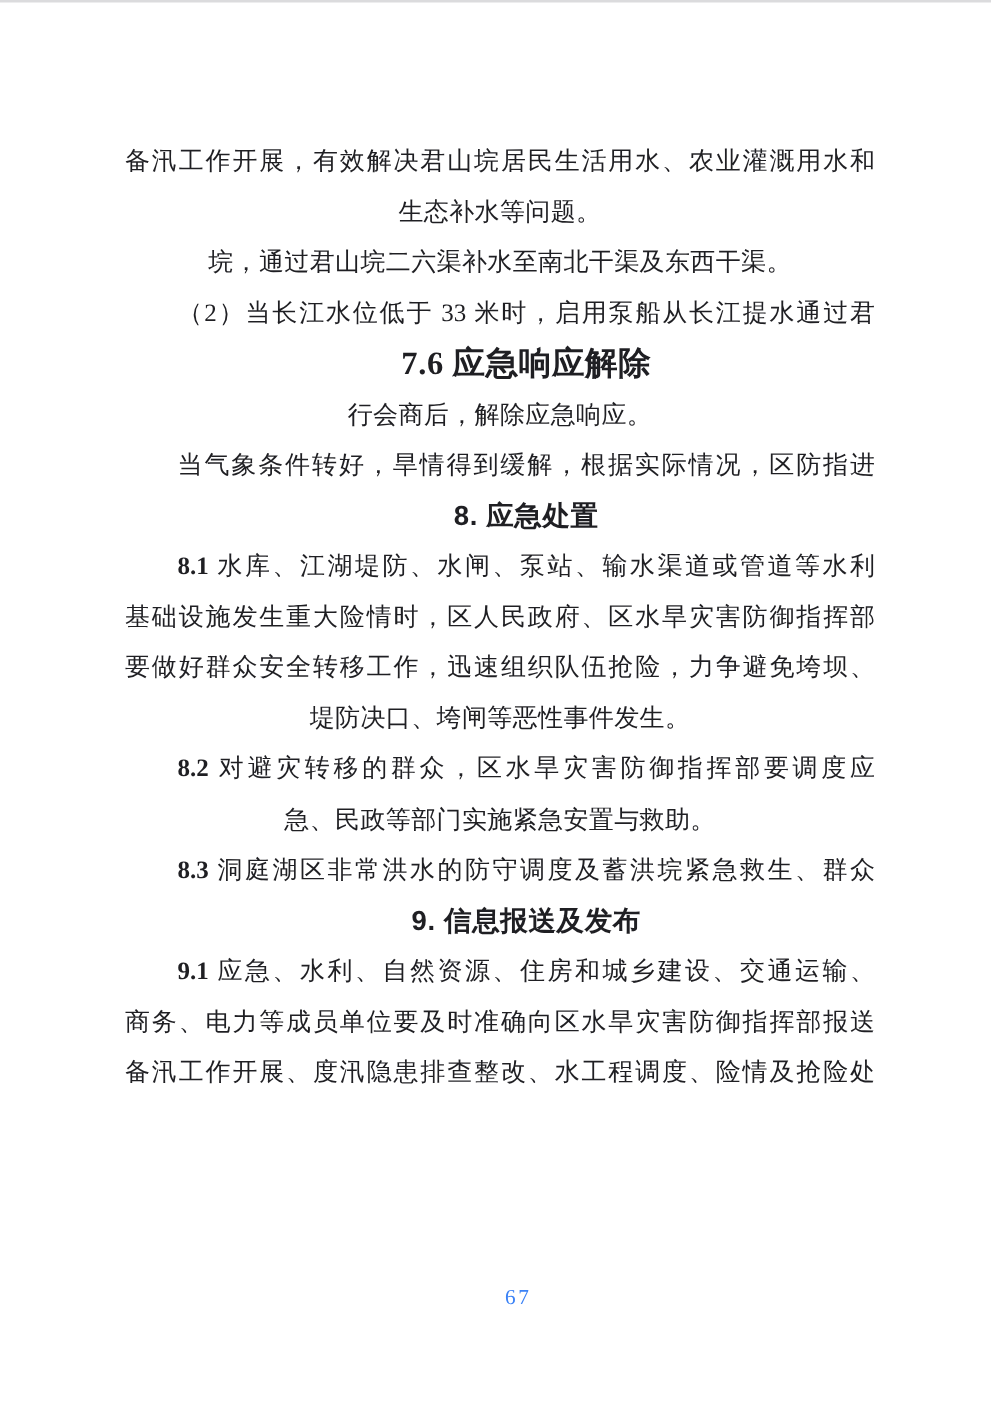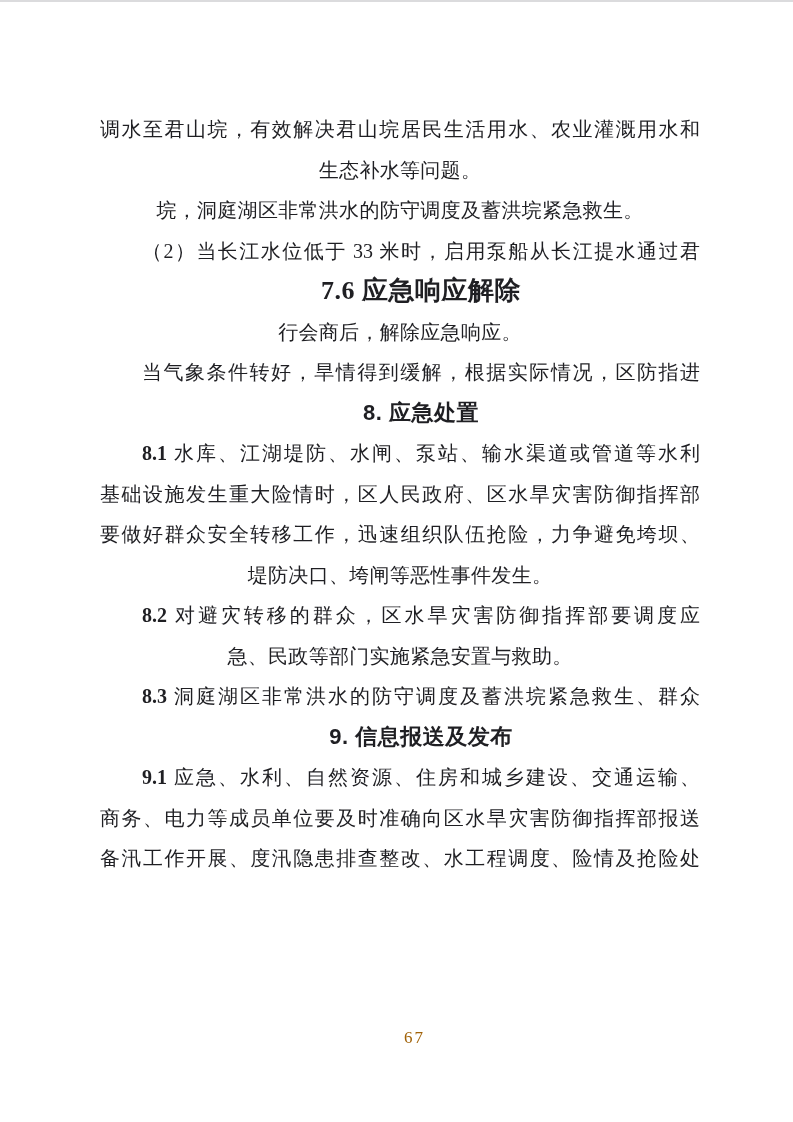--- a/index.html
+++ b/index.html
@@ -71,33 +71,33 @@
   .footer{
     position:absolute;
     top:1028px;
     left:0;
     width:793px;
     text-align:center;
   }
   .page-number{
     font-size:17px;
     letter-spacing:2px;
-    color:#a16207;
+    color:#3b82f6;
     margin-left:36px;
   }
 </style>
 </head>
 <body>
 
 <div class="page">
   <div class="scan-edge"></div>
   <div class="doc">
-      <div class="line fill"><span>调水至君山垸，有效解决君山垸居民生活用水、农业灌溉用水和</span></div>
+      <div class="line fill"><span>备汛工作开展，有效解决君山垸居民生活用水、农业灌溉用水和</span></div>
       <div class="line"><span>生态补水等问题。</span></div>
-      <div class="line"><span>垸，洞庭湖区非常洪水的防守调度及蓄洪垸紧急救生。</span></div>
+      <div class="line"><span>垸，通过君山垸二六渠补水至南北干渠及东西干渠。</span></div>
       <div class="line fill indent"><span>（2）当长江水位低于 33 米时，启用泵船从长江提水通过君</span></div>
       <div class="line h2 indent"><span class="b">7.6 应急响应解除</span></div>
       <div class="line"><span>行会商后，解除应急响应。</span></div>
       <div class="line fill indent"><span>当气象条件转好，旱情得到缓解，根据实际情况，区防指进</span></div>
       <div class="line h1 indent"><span class="b">8. 应急处置</span></div>
       <div class="line fill indent"><span class="b">8.1</span><span> 水库、江湖堤防、水闸、泵站、输水渠道或管道等水利</span></div>
       <div class="line fill"><span>基础设施发生重大险情时，区人民政府、区水旱灾害防御指挥部</span></div>
       <div class="line fill"><span>要做好群众安全转移工作，迅速组织队伍抢险，力争避免垮坝、</span></div>
       <div class="line"><span>堤防决口、垮闸等恶性事件发生。</span></div>
       <div class="line fill indent"><span class="b">8.2</span><span> 对避灾转移的群众，区水旱灾害防御指挥部要调度应</span></div>

